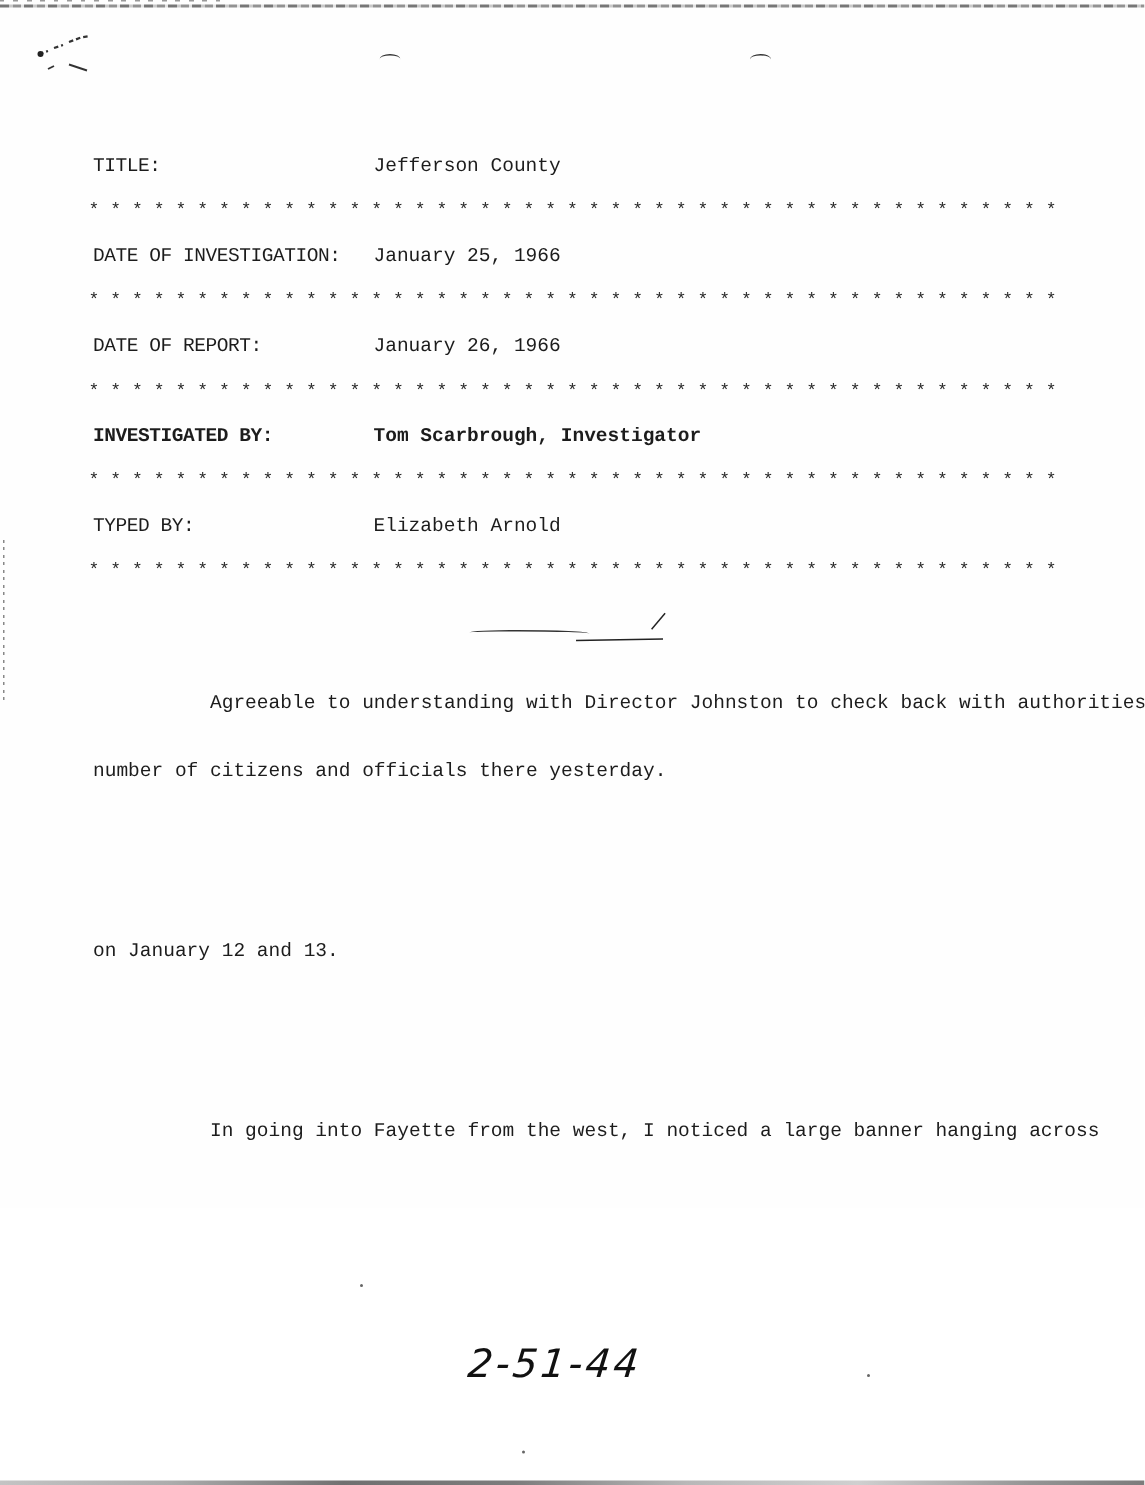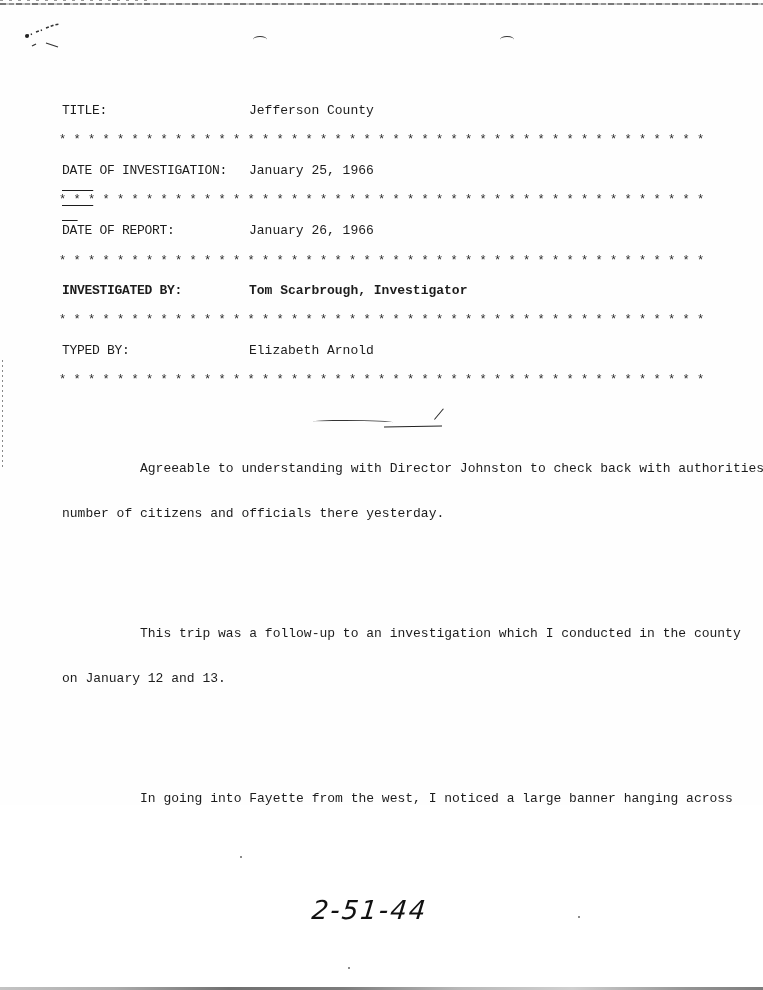--- a/index.html
+++ b/index.html
@@ -162,21 +162,21 @@
 
   <div class="hole-mark left"></div>
   <div class="hole-mark right"></div>
 
   <div class="hdr-row" style="top:103px;">
     <span class="hdr-label">TITLE:</span>
     <span class="hdr-value">Jefferson County</span>
   </div>
   <div class="stars" style="top:133px;">* * * * * * * * * * * * * * * * * * * * * * * * * * * * * * * * * * * * * * * * * * * * *</div>
 
-  <div class="hdr-row" style="top:163px;text-decoration:underline;">
+  <div class="hdr-row" style="top:163px;">
     <span class="hdr-label">DATE OF INVESTIGATION:</span>
     <span class="hdr-value">January 25, 1966</span>
   </div>
   <div class="stars" style="top:193px;">* * * * * * * * * * * * * * * * * * * * * * * * * * * * * * * * * * * * * * * * * * * * *</div>
 
   <div class="hdr-row" style="top:223px;">
     <span class="hdr-label">DATE OF REPORT:</span>
     <span class="hdr-value">January 26, 1966</span>
   </div>
   <div class="stars" style="top:254px;">* * * * * * * * * * * * * * * * * * * * * * * * * * * * * * * * * * * * * * * * * * * * *</div>
@@ -192,21 +192,20 @@
     <span class="hdr-value">Elizabeth Arnold</span>
   </div>
   <div class="stars" style="top:373px;">* * * * * * * * * * * * * * * * * * * * * * * * * * * * * * * * * * * * * * * * * * * * *</div>
 
   <div class="body-text">
     <div class="para">
       <span class="line">          Agreeable to understanding with Director Johnston to check back with authorities</span>
       <span class="line">number of citizens and officials there yesterday.</span>
     </div>
     <div class="para">
-      <span class="line">          This trip was a follow-up to an investigation which I conducted in the county</span>
       <span class="line">on January 12 and 13.</span>
     </div>
     <div class="para">
       <span class="line">          In going into Fayette from the west, I noticed a large banner hanging across</span>
       
     </div>
     
     
     
   </div>

